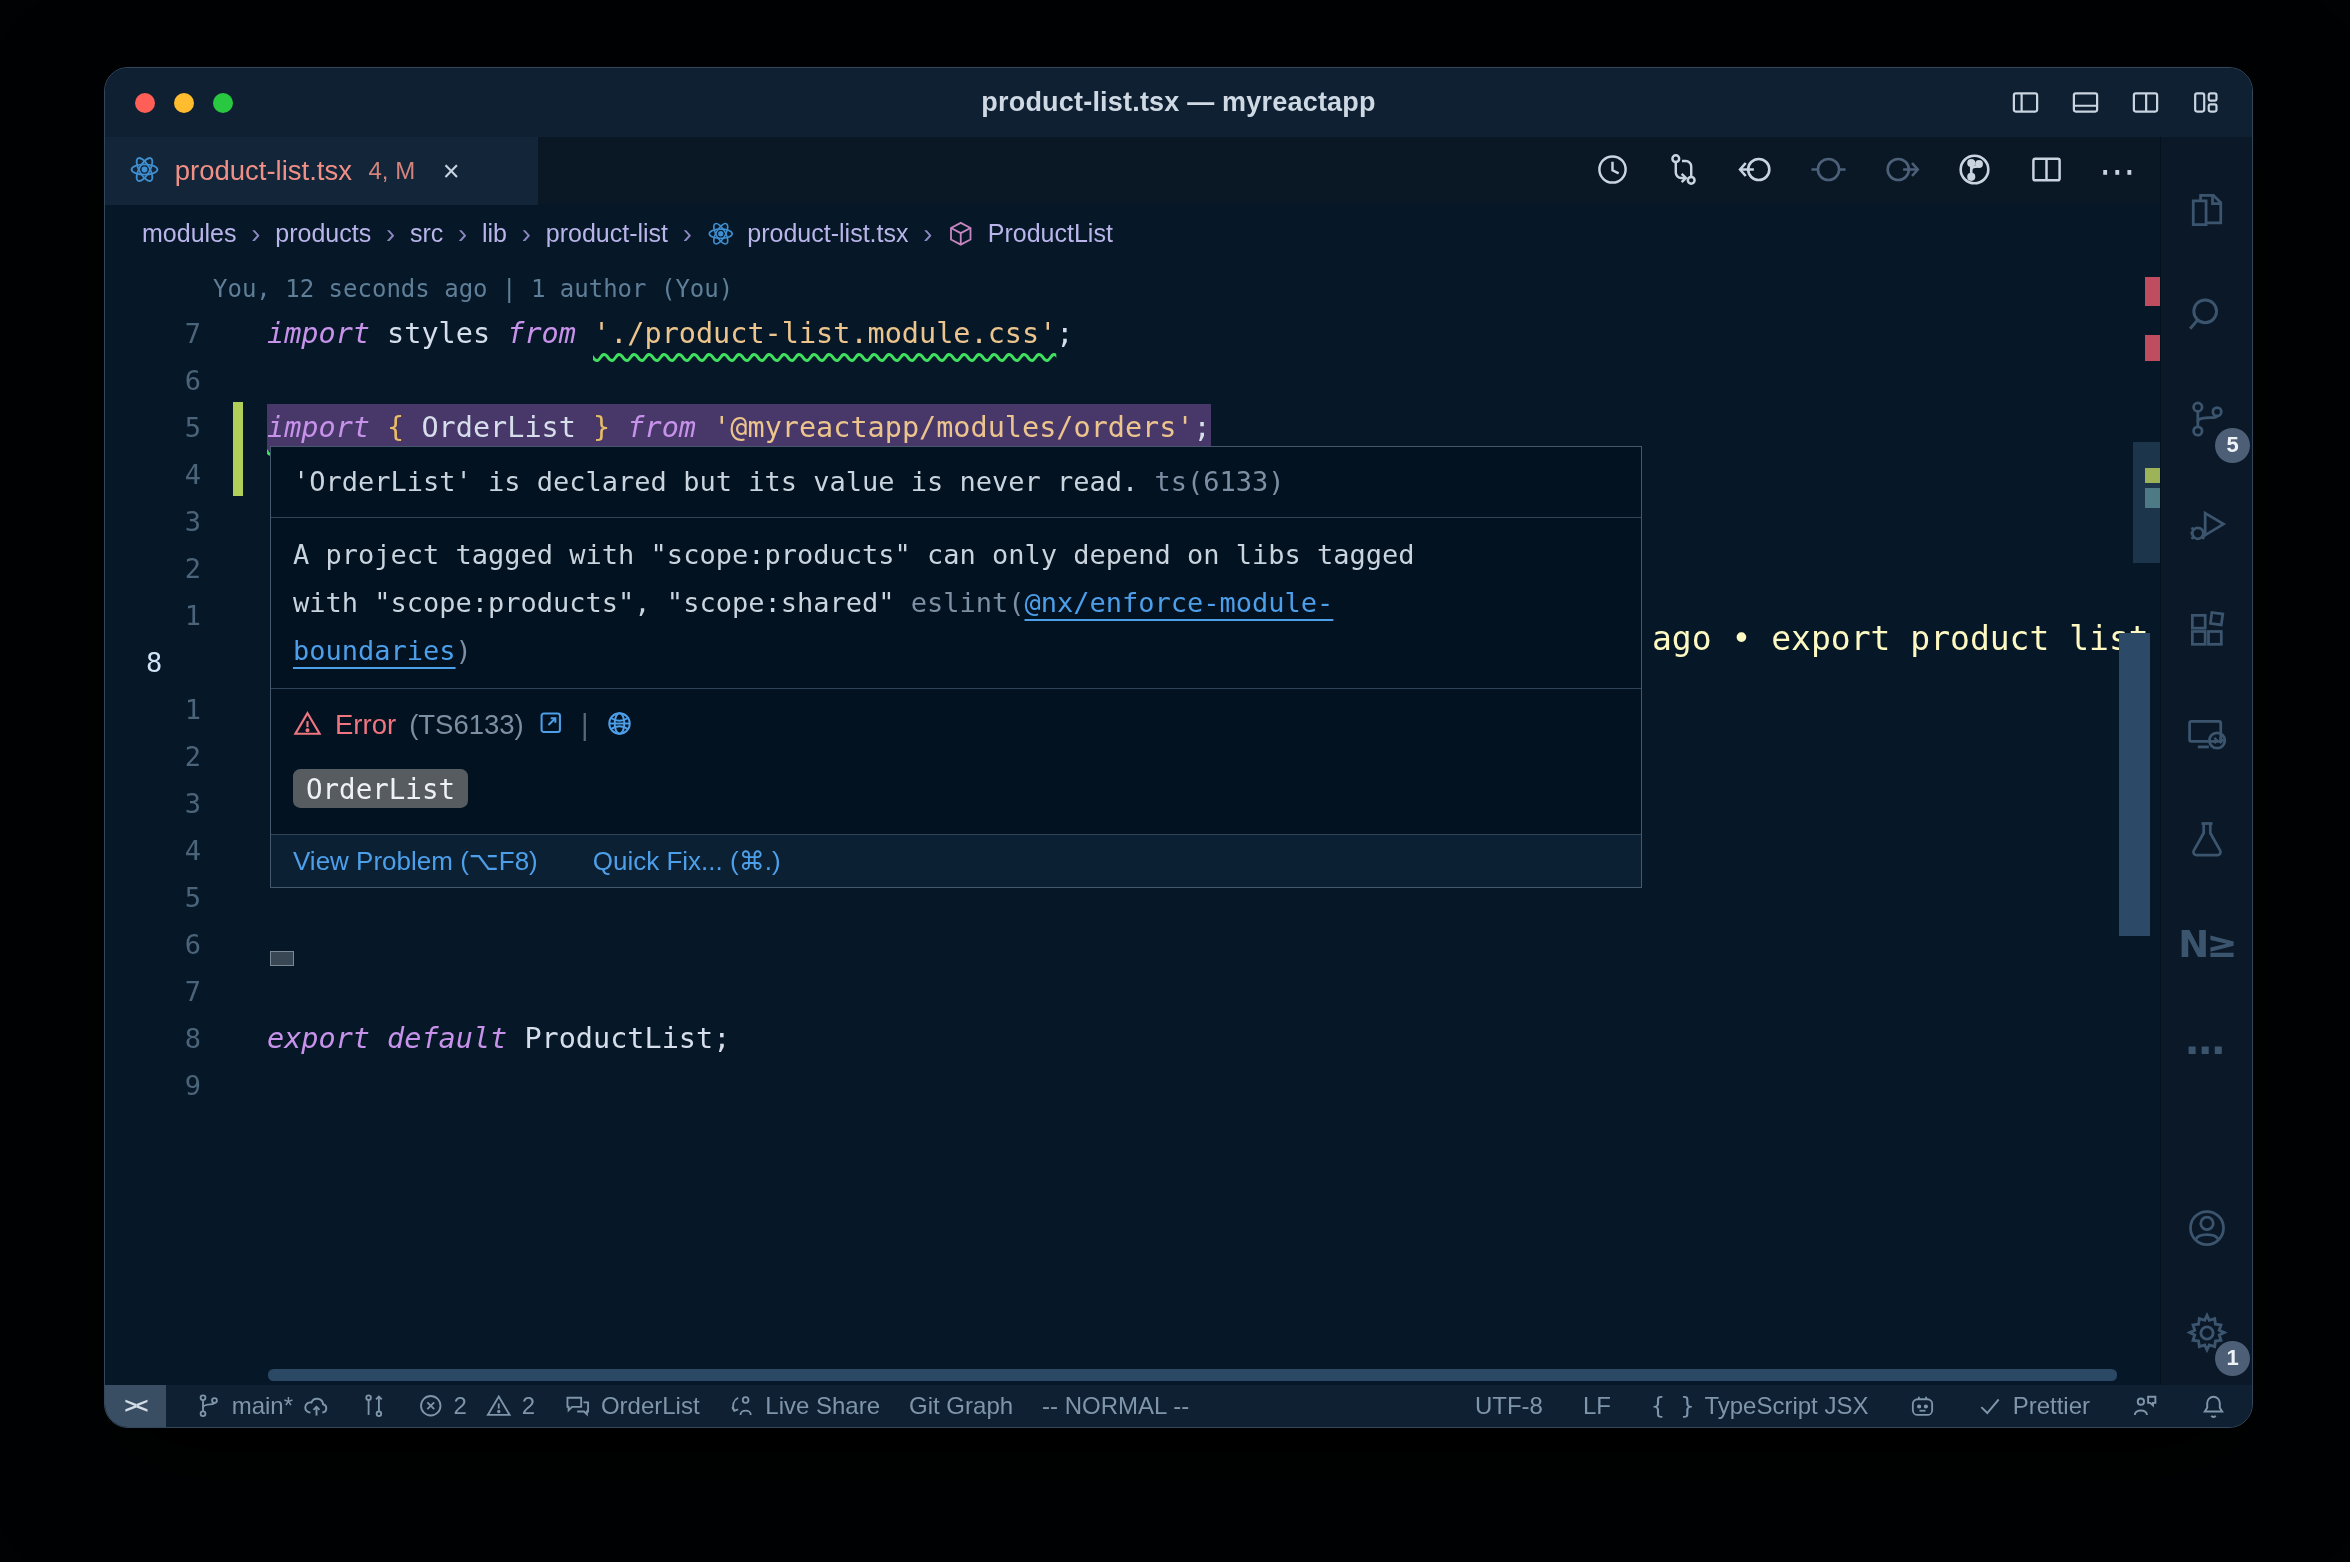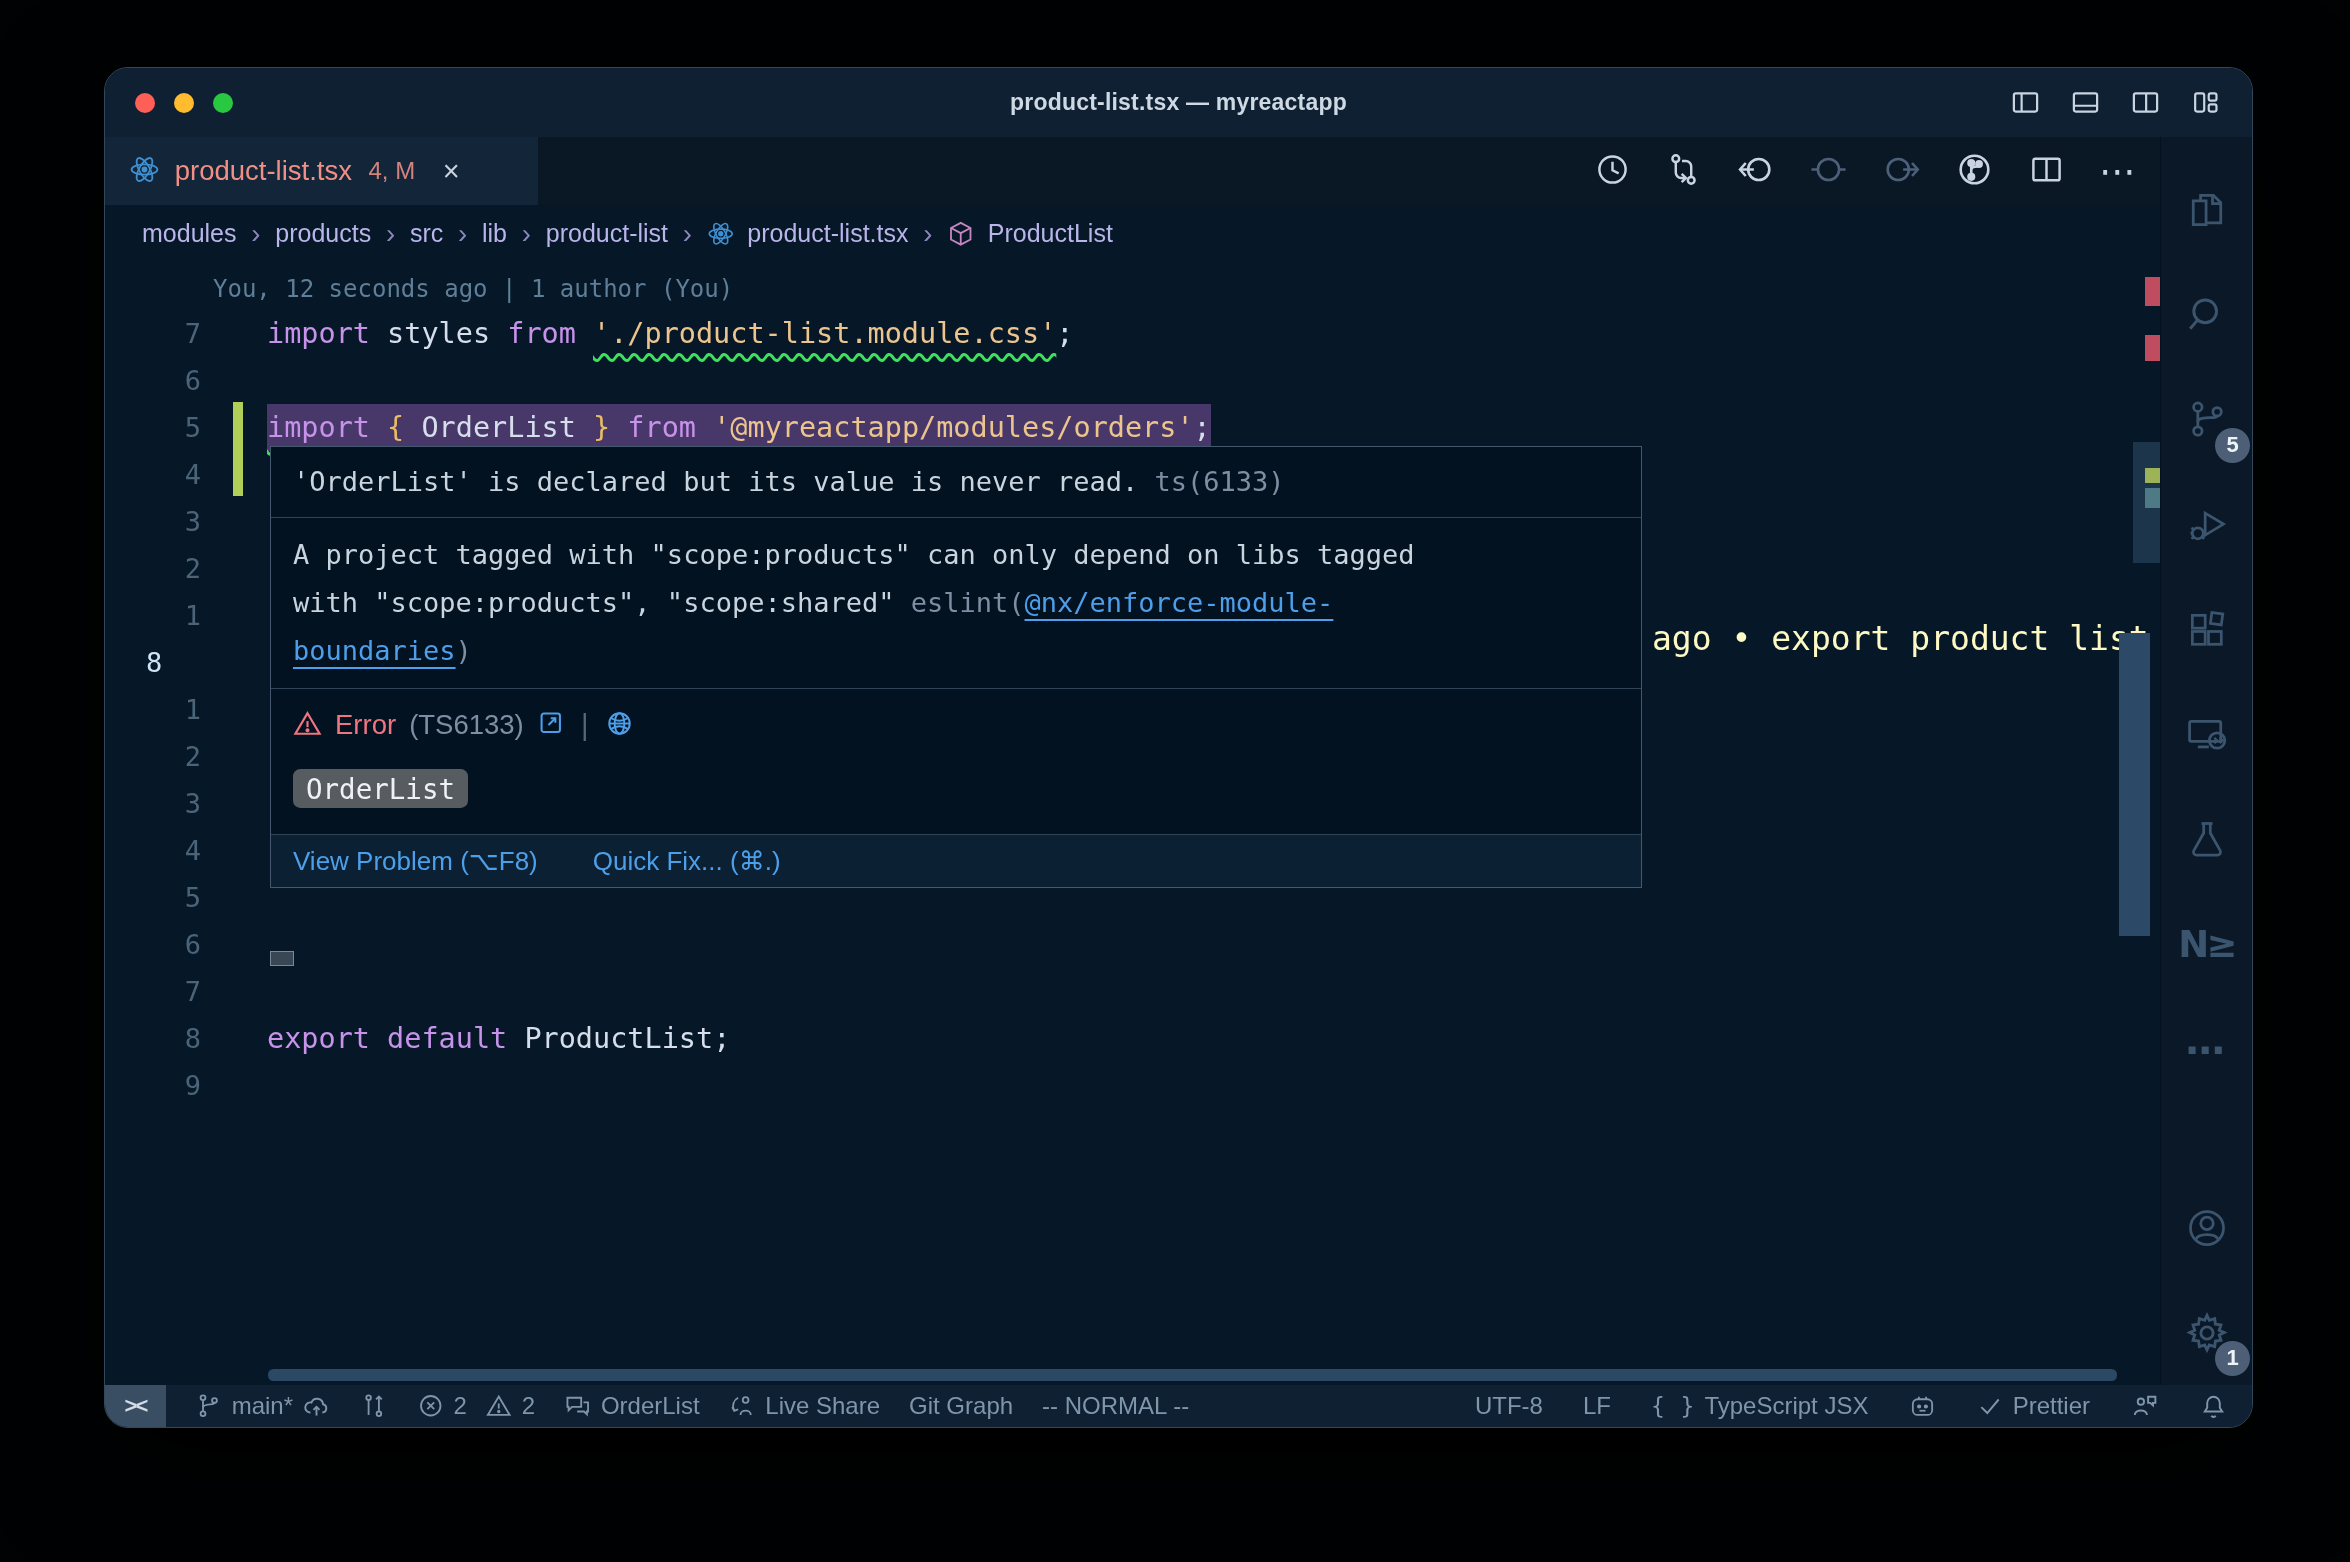--- a/index.html
+++ b/index.html
@@ -3,21 +3,21 @@
 <meta charset="utf-8">
 <style>
   html,body{margin:0;padding:0;background:#010203;}
   body{width:2351px;height:1563px;position:relative;font-family:"Liberation Sans","DejaVu Sans",sans-serif;-webkit-font-smoothing:antialiased;}
   .window{position:absolute;left:104px;top:67px;width:2147px;height:1359px;background:#081727;border:1.8px solid #33475c;border-radius:24px;overflow:hidden;box-shadow:0 37px 110px rgba(0,0,0,.85);}
   
   .titlebar{position:absolute;left:0;top:0;right:0;height:69px;background:#0f2032;display:flex;align-items:center;}
   .lights{display:flex;gap:19px;margin-left:30px;}
   .light{width:20px;height:20px;border-radius:50%;}
   .l-close{background:#ff5f57;} .l-min{background:#febc2e;} .l-zoom{background:#28c840;}
-  .wtitle{position:absolute;left:50%;transform:translateX(-50%);color:#cfd9e4;font-size:23px;font-weight:600;letter-spacing:0.2px;white-space:nowrap;}
+  .wtitle{position:absolute;left:50%;transform:translateX(-50%);color:#cfd9e4;font-size:27px;font-weight:600;letter-spacing:0.2px;white-space:nowrap;}
   .tl-icons{position:absolute;right:31px;top:0;height:69px;display:flex;align-items:center;gap:29px;color:#c9d4e0;}
   .tl-icons svg{display:block;}
   
   .main{position:absolute;left:0;top:69px;right:0;bottom:42px;display:flex;}
   .editorcol{flex:1;display:flex;flex-direction:column;min-width:0;}
   
   .tabstrip{height:68px;background:#0a1724;display:flex;align-items:stretch;position:relative;}
   .tab{width:389px;background:#122539;display:flex;align-items:center;padding:0 20px 0 24px;gap:14.7px;}
   .tab-label{color:#ef8f85;font-size:27.5px;}
   .tab-badge{color:#d4837c;font-size:24px;margin-left:1.8px;}
@@ -28,21 +28,21 @@
   .breadcrumbs{height:57px;background:#061827;display:flex;align-items:center;padding-left:37px;gap:13px;font-size:25px;color:#b9b4ea;white-space:nowrap;}
   .bc-sep{color:#8d88c0;font-size:27.5px;padding:0 1.8px;}
   
   .code{flex:1;background:#061827;position:relative;overflow:hidden;}
   #code-rows{position:absolute;left:0;top:5.5px;right:0;}
   .lens-row{height:42px;line-height:42px;margin-left:108px;color:#5f7e97;font-family:"DejaVu Sans Mono",monospace;font-size:24px;}
   .crow{display:flex;height:47px;line-height:47px;font-family:"DejaVu Sans Mono",monospace;font-size:28.5px;}
   .gut{flex:0 0 96px;box-sizing:border-box;text-align:right;color:#4b6479;font-size:27px;}
   .gut.cur{text-align:left;padding-left:41px;color:#cfe4f6;}
   .ctext{margin-left:66px;white-space:pre;}
-  .kw{color:#c792ea;}
+  .kw{color:#c792ea;font-style:italic;}
   .id{color:#d6deeb;}
   .str{color:#ecc48d;}
   .br{color:#e8bd66;}
   .hl{background:#483769;}
   .sq-g{text-decoration:underline wavy #3fe05f 2.8px;text-underline-offset:10px;}
   .sq-r{text-decoration:underline wavy #e5484d 2.8px;text-underline-offset:10px;}
   .modbar{position:absolute;left:128px;top:140px;width:10px;height:94px;background:#b0cf59;}
   .lens-right{position:absolute;left:1547px;top:356px;height:42px;line-height:42px;color:#fef9c3;font-family:"DejaVu Sans Mono",monospace;font-size:33px;white-space:nowrap;}
   
   .vthumb{position:absolute;right:10px;top:371px;width:31px;height:303px;background:#2c4a68;}

